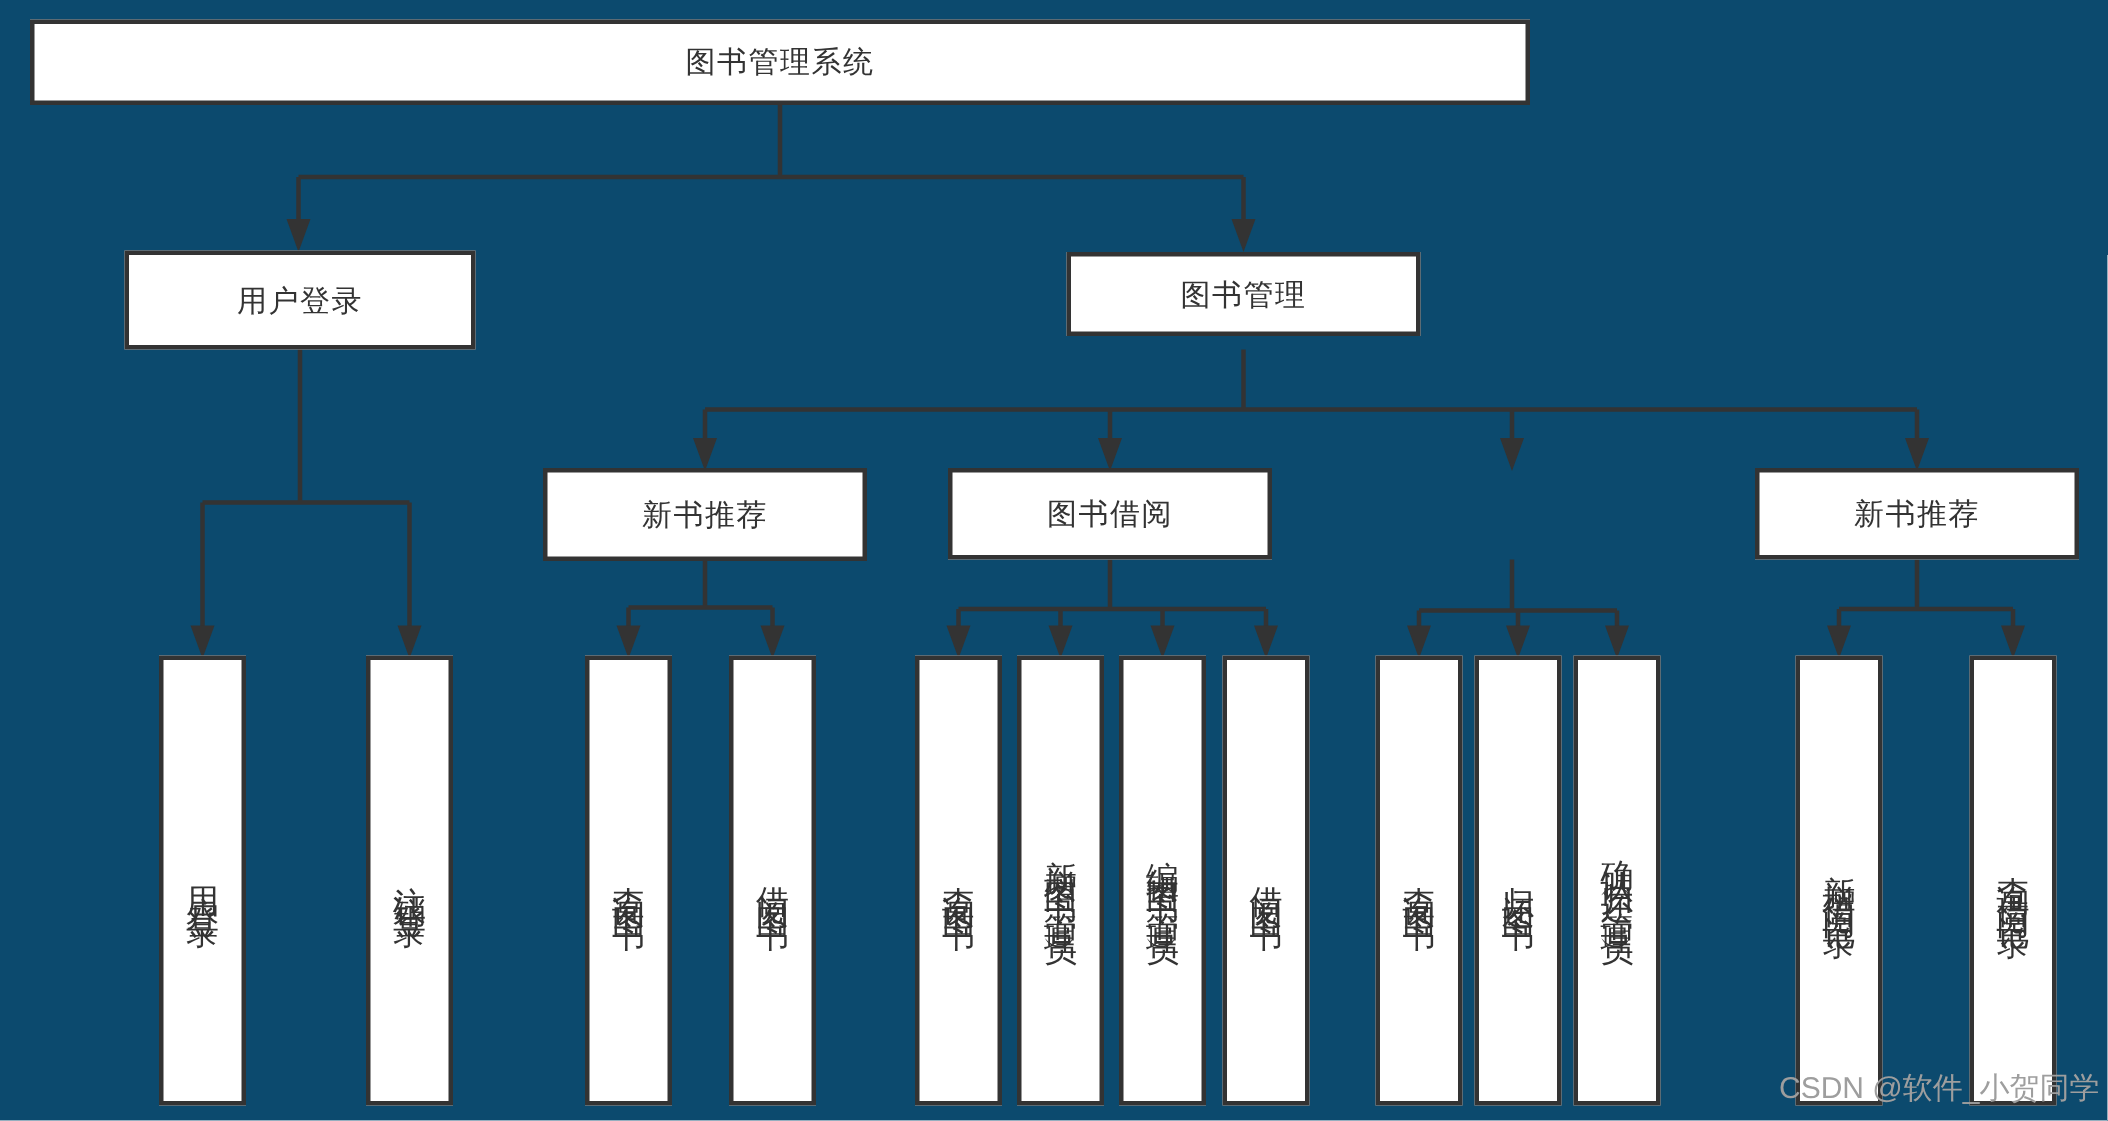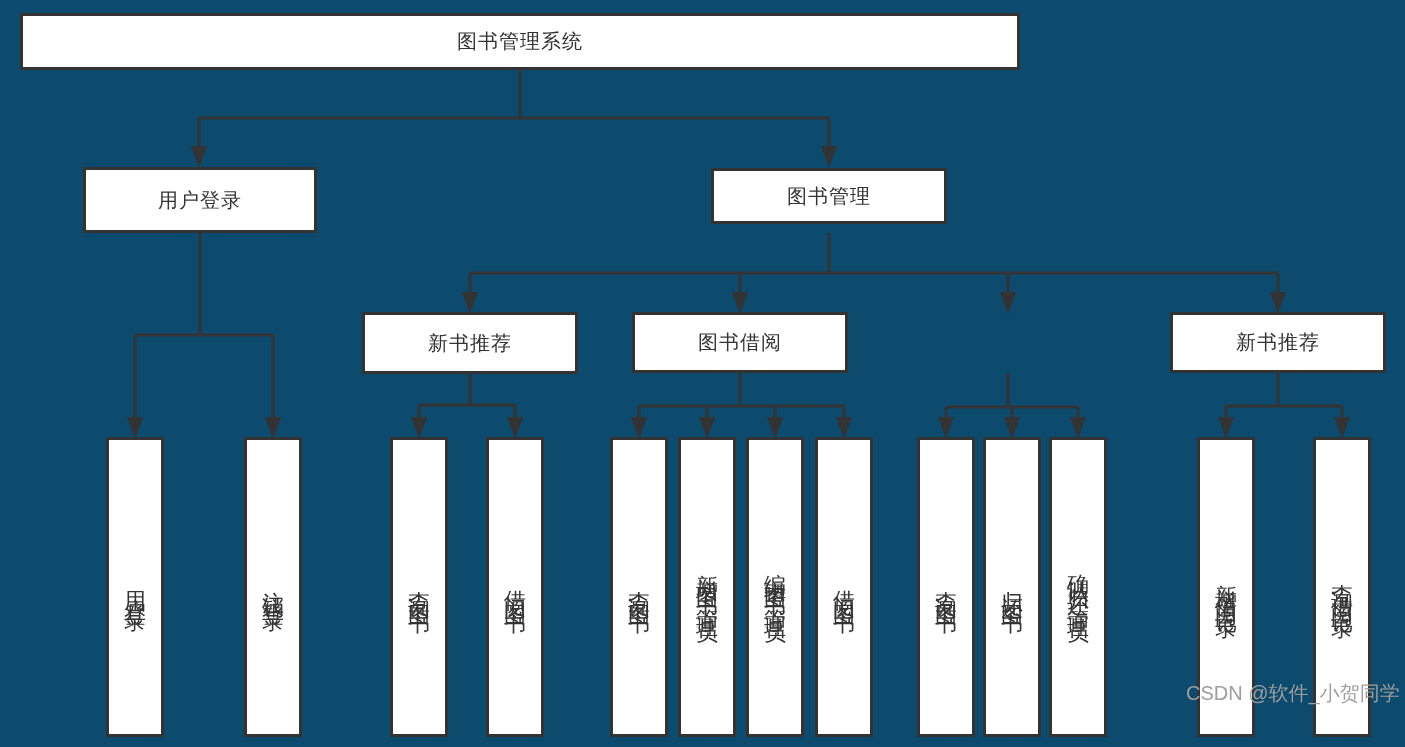--- a/index.html
+++ b/index.html
@@ -26,21 +26,21 @@
   }
   .box.v span{
     writing-mode:vertical-rl;
     text-orientation:mixed;
     font-size:22px;
     letter-spacing:7px;
     line-height:1;
   }
   .watermark{
     position:absolute;
-    left:1186px;top:680px;
+    left:1186px;top:712px;
     font-size:20px;
     color:#9e9e9e;
     white-space:nowrap;
     z-index:5;
   }
 </style>
 </head>
 <body>
 
 <div class="canvas">

